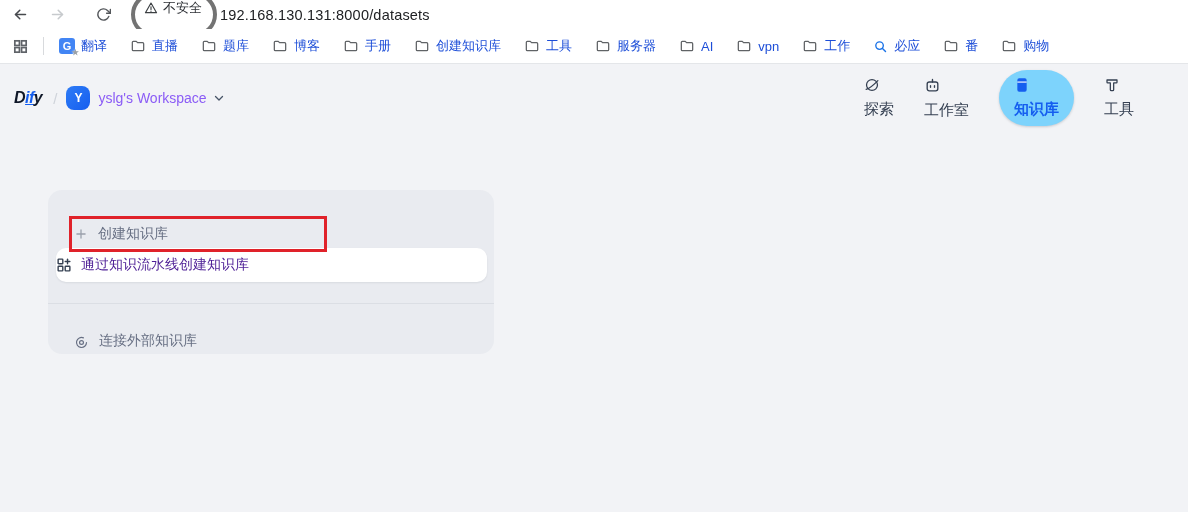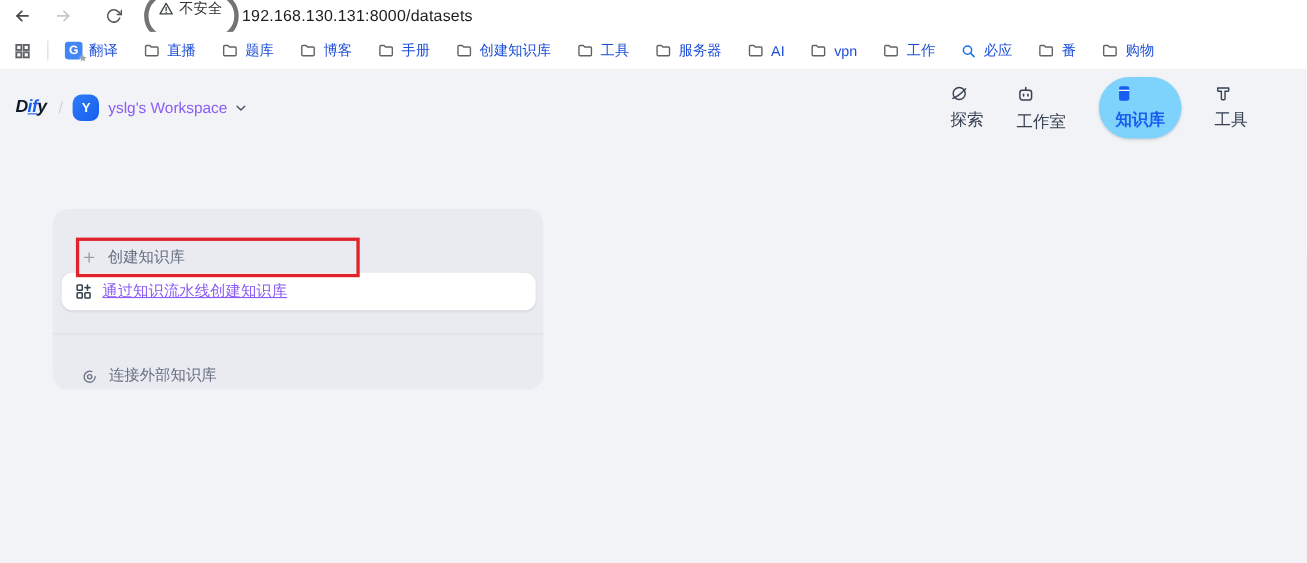--- a/index.html
+++ b/index.html
@@ -33,21 +33,21 @@
   .avatar { width:24px; height:24px; border-radius:8px; background:linear-gradient(135deg,#2e7cf6,#155eef); color:#fff; font-size:12px; font-weight:700; display:flex; align-items:center; justify-content:center; }
   .ws-name { margin-left:8px; font-size:14px; font-weight:500; color:#8b5cf6; }
   .nav { margin-left:auto; display:flex; align-items:center; gap:30px; }
   .nav-item { display:flex; align-items:flex-start; gap:7px; font-size:15px; font-weight:500; color:#354052; cursor:pointer; white-space:nowrap;flex-direction:column; }
   .nav-item.active { background:#7dd3fc; border-radius:999px; padding:7px 15px; color:#155eef; font-weight:700; box-shadow:0 1px 3px rgba(16,24,40,.12), 0 1px 2px rgba(16,24,40,.06); }
 
   
   .menu-card { position:absolute; left:48px; top:126px; width:446px; height:164px; background:#e9ebf0; border-radius:14px; }
   .row-create { position:absolute; left:0; top:26px; width:100%; height:36px; display:flex; align-items:center; gap:10px; padding-left:26px; color:#676f83; font-size:14px; cursor:pointer; }
   .annotation-rect { position:absolute; left:21px; top:26px; width:258px; height:36px; border:3px solid #e0222a; pointer-events:none; }
-  .row-pipeline { position:absolute; left:8px; top:58px; width:431px; height:34px; background:#fff; border-radius:10px; box-shadow:0 1px 2px rgba(16,24,40,.08); display:flex; align-items:center; gap:9px; padding-left:12px; color:#8b5cf6; font-size:14px; cursor:pointer;text-decoration:underline; }
+  .row-pipeline { position:absolute; left:8px; top:58px; width:431px; height:34px; background:#fff; border-radius:10px; box-shadow:0 1px 2px rgba(16,24,40,.08); display:flex; align-items:center; gap:9px; padding-left:0; color:#4c1d95; font-size:14px; cursor:pointer; }
   .menu-divider { position:absolute; left:0; top:113px; width:100%; height:1px; background:#dbdee4; }
   .row-external { position:absolute; left:0; top:124px; width:100%; height:36px; display:flex; align-items:flex-end; gap:10px; padding-left:26px; color:#676f83; font-size:14px; cursor:pointer; }
 
   svg { display:block; flex:none; }
 </style>
 </head>
 <body>
 
 <div class="screen">
 

